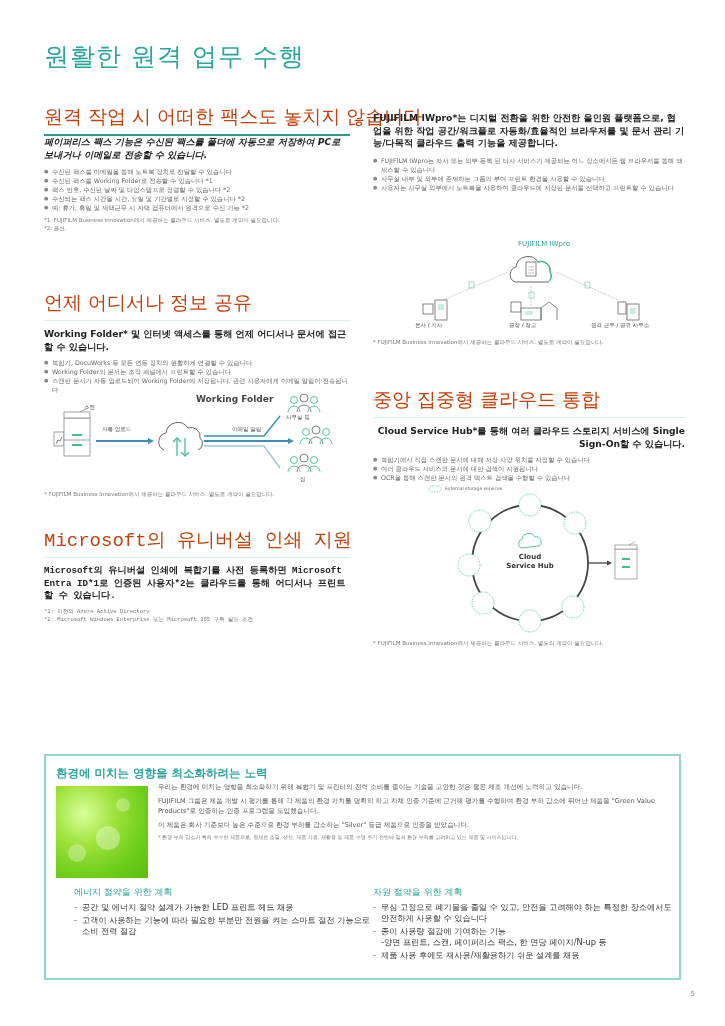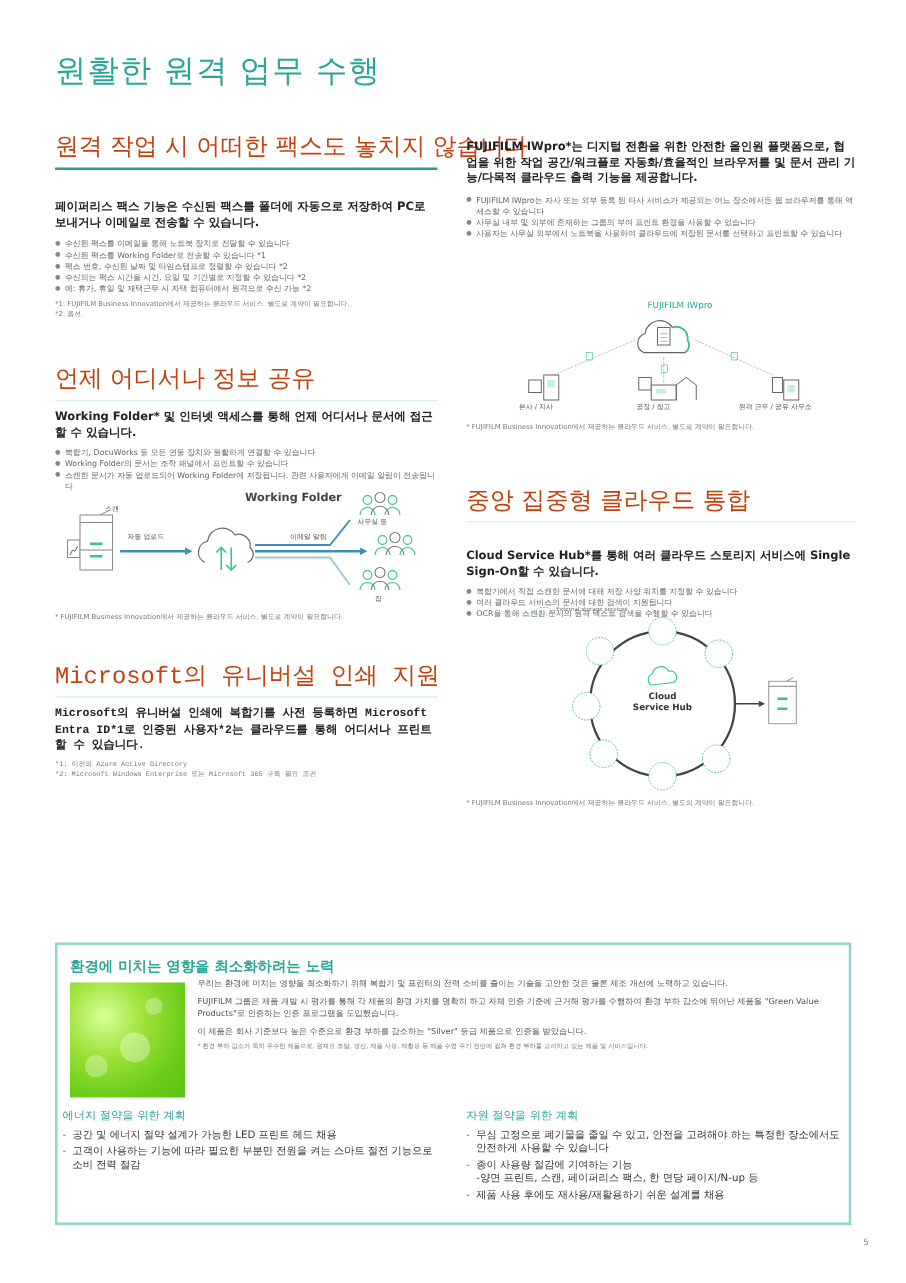--- a/index.html
+++ b/index.html
@@ -24,21 +24,21 @@
   ul.dash li::before { content:"-"; position:absolute; left:0; color:#666; }
   .page-num { right:30px; top:990px; font-size:7px; color:#888; }
 </style>
 </head>
 <body>
 
 <div class="abs page-title">원활한 원격 업무 수행</div>
 
 <div class="abs" style="left:44px; top:104px; width:306px;">
   <div class="sec-head">원격 작업 시 어떠한 팩스도 놓치지 않습니다</div>
-  <div class="lead" style="margin-top:24px;">페이퍼리스 팩스 기능은 수신된 팩스를 폴더에 자동으로 저장하여 PC로 보내거나 이메일로 전송할 수 있습니다.</div>
+  <div class="lead" style="margin-top:0;font-style:italic;">페이퍼리스 팩스 기능은 수신된 팩스를 폴더에 자동으로 저장하여 PC로 보내거나 이메일로 전송할 수 있습니다.</div>
   <ul class="bul" style="margin-top:6px;">
     <li>수신된 팩스를 이메일을 통해 노트북 장치로 전달할 수 있습니다</li>
     <li>수신된 팩스를 Working Folder로 전송할 수 있습니다 *1</li>
     <li>팩스 번호, 수신된 날짜 및 타임스탬프로 정렬할 수 있습니다 *2</li>
     <li>수신되는 팩스 시간을 시간, 요일 및 기간별로 지정할 수 있습니다 *2</li>
     <li>예: 휴가, 휴일 및 재택근무 시 자택 컴퓨터에서 원격으로 수신 가능 *2</li>
   </ul>
   <div class="note" style="margin-top:4px;">*1: FUJIFILM Business Innovation에서 제공하는 클라우드 서비스. 별도로 계약이 필요합니다.</div>
   <div class="note">*2: 옵션.</div>
 </div>
@@ -168,21 +168,21 @@
     </g>
   </svg>
   <div class="abs diag-label" style="left:42px; top:84px;">본사 / 지사</div>
   <div class="abs diag-label" style="left:136px; top:84px;">공장 / 창고</div>
   <div class="abs diag-label" style="left:218px; top:84px;">원격 근무 / 공유 사무소</div>
 </div>
 <div class="abs note" style="left:373px; top:338px; width:300px;">* FUJIFILM Business Innovation에서 제공하는 클라우드 서비스. 별도로 계약이 필요합니다.</div>
 
 <div class="abs" style="left:373px; top:387px; width:312px;">
   <div class="sec-head light">중앙 집중형 클라우드 통합</div>
-  <div class="lead" style="margin-top:21px;">Cloud Service Hub*를 통해 여러 클라우드 스토리지 서비스에 Single Sign-On할 수 있습니다.</div>
+  <div class="lead" style="margin-top:7px;text-align:right;">Cloud Service Hub*를 통해 여러 클라우드 스토리지 서비스에 Single Sign-On할 수 있습니다.</div>
   <ul class="bul" style="margin-top:5px;">
     <li>복합기에서 직접 스캔한 문서에 대해 저장 사양 위치를 지정할 수 있습니다</li>
     <li>여러 클라우드 서비스의 문서에 대한 검색이 지원됩니다</li>
     <li>OCR을 통해 스캔한 문서의 원격 텍스트 검색을 수행할 수 있습니다</li>
   </ul>
 </div>
 
 <div class="abs" style="left:425px; top:483px; width:250px; height:150px;">
   <svg class="abs" style="left:0; top:0;" width="250" height="150">
     <rect x="4" y="3" width="12" height="6" rx="3" fill="none" stroke="#3bc48a" stroke-width="0.6" stroke-dasharray="1.5,1"></rect>
@@ -218,21 +218,21 @@
     <div class="abs" style="left:40px; top:40px; width:24px; height:24px; border-radius:50%; background:rgba(255,255,255,0.35);"></div>
     <div class="abs" style="left:12px; top:58px; width:18px; height:18px; border-radius:50%; background:rgba(255,255,255,0.3);"></div>
     <div class="abs" style="left:60px; top:12px; width:14px; height:14px; border-radius:50%; background:rgba(255,255,255,0.3);"></div>
   </div>
   <div class="abs" style="left:112px; top:26px; width:510px;">
     <div class="eco-text">우리는 환경에 미치는 영향을 최소화하기 위해 복합기 및 프린터의 전력 소비를 줄이는 기술을 고안한 것은 물론 제조 개선에 노력하고 있습니다.</div>
     <div class="eco-text" style="margin-top:4px;">FUJIFILM 그룹은 제품 개발 시 평가를 통해 각 제품의 환경 가치를 명확히 하고 자체 인증 기준에 근거해 평가를 수행하여 환경 부하 감소에 뛰어난 제품을 "Green Value Products"로 인증하는 인증 프로그램을 도입했습니다.</div>
     <div class="eco-text" style="margin-top:4px;">이 제품은 회사 기준보다 높은 수준으로 환경 부하를 감소하는 "Silver" 등급 제품으로 인증을 받았습니다.</div>
     <div class="note" style="margin-top:3px; font-size:5px;">* 환경 부하 감소가 특히 우수한 제품으로, 원재료 조달, 생산, 제품 사용, 재활용 등 제품 수명 주기 전반에 걸쳐 환경 부하를 고려하고 있는 제품 및 서비스입니다.</div>
   </div>
-  <div class="abs" style="left:4px; top:130px; width:300px;">
+  <div class="abs" style="left:28px; top:130px; width:300px;">
     <div class="eco-sub">에너지 절약을 위한 계획</div>
     <ul class="dash" style="margin-top:3px;">
       <li>공간 및 에너지 절약 설계가 가능한 LED 프린트 헤드 채용</li>
       <li>고객이 사용하는 기능에 따라 필요한 부분만 전원을 켜는 스마트 절전 기능으로 소비 전력 절감</li>
     </ul>
   </div>
   <div class="abs" style="left:327px; top:130px; width:300px;">
     <div class="eco-sub">자원 절약을 위한 계획</div>
     <ul class="dash" style="margin-top:3px;">
       <li>무심 고정으로 폐기물을 줄일 수 있고, 안전을 고려해야 하는 특정한 장소에서도 안전하게 사용할 수 있습니다</li>

